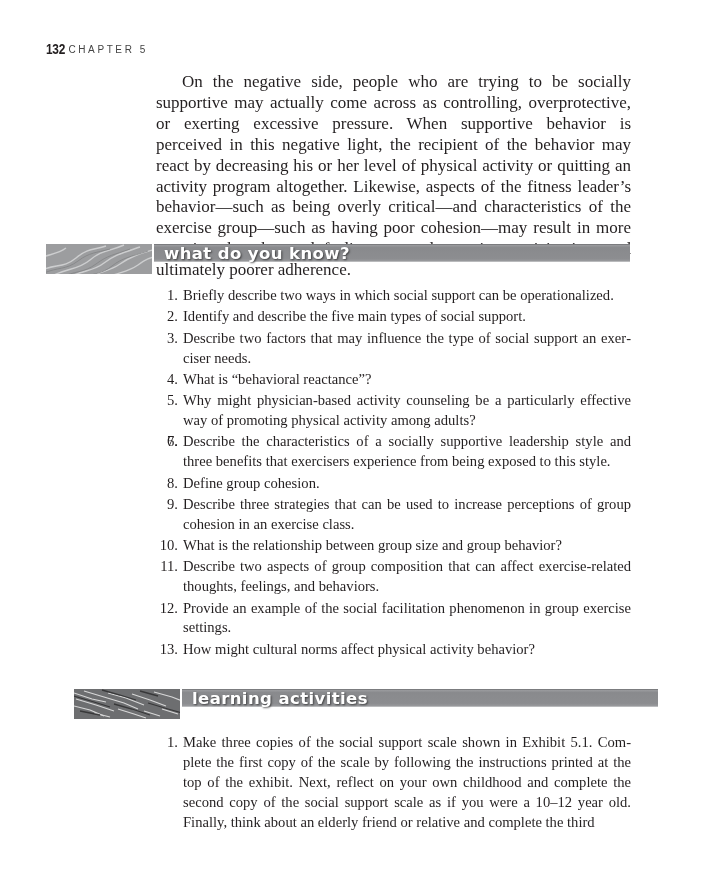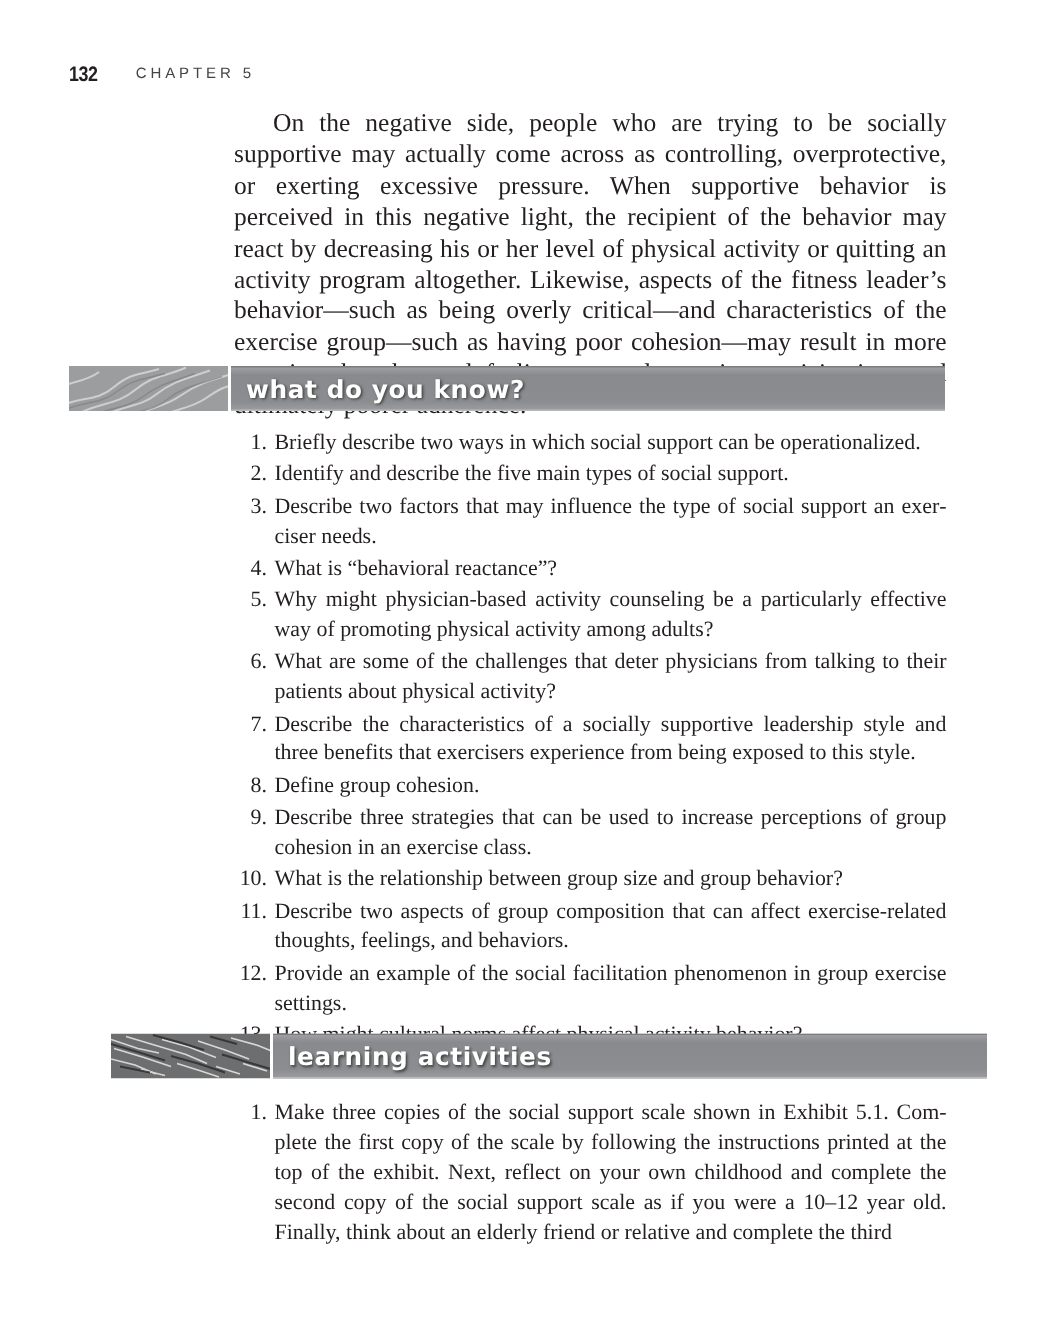--- a/index.html
+++ b/index.html
@@ -1,21 +1,21 @@
 <!DOCTYPE html>
 <html><head>
   <meta charset="utf-8">
   <style>
     html, body { margin: 0; padding: 0; background: #ffffff; }
     body { width: 707px; height: 896px; position: relative; overflow: hidden; color: #231f20; }
     .running-head { position: absolute; left: 46px; top: 41px; display: flex; align-items: center; }
     .page-num { font-family: "Liberation Sans", sans-serif; font-weight: bold; font-size: 14px; letter-spacing: -0.3px; color: #231f20; transform: scaleX(0.85); transform-origin: left; }
-    .chapter-label { font-family: "Liberation Sans", sans-serif; font-size: 10px; letter-spacing: 2.6px; color: #444; margin-left: 22px; }
+    .chapter-label { font-family: "Liberation Sans", sans-serif; font-size: 10px; letter-spacing: 2.6px; color: #444; margin-left: 0; }
     .body-text { position: absolute; left: 156px; top: 72px; width: 475px; font-family: "Liberation Serif", serif; font-size: 17px; line-height: 20.9px; text-align: justify; text-indent: 26px; margin: 0; hyphens: manual; }
-    .section-header { position: absolute; left: 46px; width: 584px; height: 30px; display: flex; }
+    .section-header { position: absolute; left: 46px; width: 584px; height: 18px; display: flex; }
     .section-header.wdyk { top: 244px; }
     .section-header.la { top: 689px; margin-left: 28px; }
     .texture { width: 106px; height: 30px; flex: none; margin-right: 2px; }
     .bar { flex: 1; background: linear-gradient(#a2a3a6, #898a8d 20%, #8c8d90 80%, #9d9ea1); box-shadow: inset 0 -1px 0 #b9babc, inset 0 1px 0 #7b7c7f; display: flex; align-items: center; padding-left: 10px; }
     .bar-title { font-family: "DejaVu Sans", sans-serif; font-weight: bold; font-size: 16.5px; color: #ffffff; letter-spacing: 0.4px; text-shadow: 1px 1px 2px rgba(30,30,30,0.7); }
     .qlist { position: absolute; left: 156px; width: 475px; margin: 0; padding: 0; list-style: none; font-family: "Liberation Serif", serif; font-size: 14.6px; line-height: 19.9px; }
     .qlist.questions { top: 286px; }
     .qlist.activities { top: 733px; }
     .qlist li { position: relative; padding-left: 27px; text-align: justify; }
     .qlist .num { position: absolute; right: calc(100% - 22px); top: 0; text-align: right; white-space: nowrap; }
@@ -52,21 +52,21 @@
     <span class="bar-title">what do you know?</span>
   </div>
 </div>
 
 <ol class="qlist questions">
   <li><span class="num">1.</span><span>Briefly describe two ways in which social support can be operationalized.</span></li>
   <li class="gap"><span class="num">2.</span><span>Identify and describe the five main types of social support.</span></li>
   <li class="gap"><span class="num">3.</span><span>Describe two factors that may influence the type of social support an exer­ciser needs.</span></li>
   <li class="gap"><span class="num">4.</span><span>What is “behavioral reactance”?</span></li>
   <li class="gap"><span class="num">5.</span><span>Why might physician-based activity counseling be a particularly effective way of promoting physical activity among adults?</span></li>
-  <li class="gap"><span class="num">6.</span><span>What are some of the challenges that deter physicians from talking to their patients about physical activity?</span></li>
+  <li class="gap"><span class="num">6.</span></li>
   <li class="gap"><span class="num">7.</span><span>Describe the characteristics of a socially supportive leadership style and three benefits that exercisers experience from being exposed to this style.</span></li>
   <li class="gap"><span class="num">8.</span><span>Define group cohesion.</span></li>
   <li class="gap"><span class="num">9.</span><span>Describe three strategies that can be used to increase perceptions of group cohesion in an exercise class.</span></li>
   <li class="gap"><span class="num">10.</span><span>What is the relationship between group size and group behavior?</span></li>
   <li class="gap"><span class="num">11.</span><span>Describe two aspects of group composition that can affect exercise-related thoughts, feelings, and behaviors.</span></li>
   <li class="gap"><span class="num">12.</span><span>Provide an example of the social facilitation phenomenon in group exer­cise settings.</span></li>
   <li class="gap"><span class="num">13.</span><span>How might cultural norms affect physical activity behavior?</span></li>
 </ol>
 
 <div class="section-header la">

